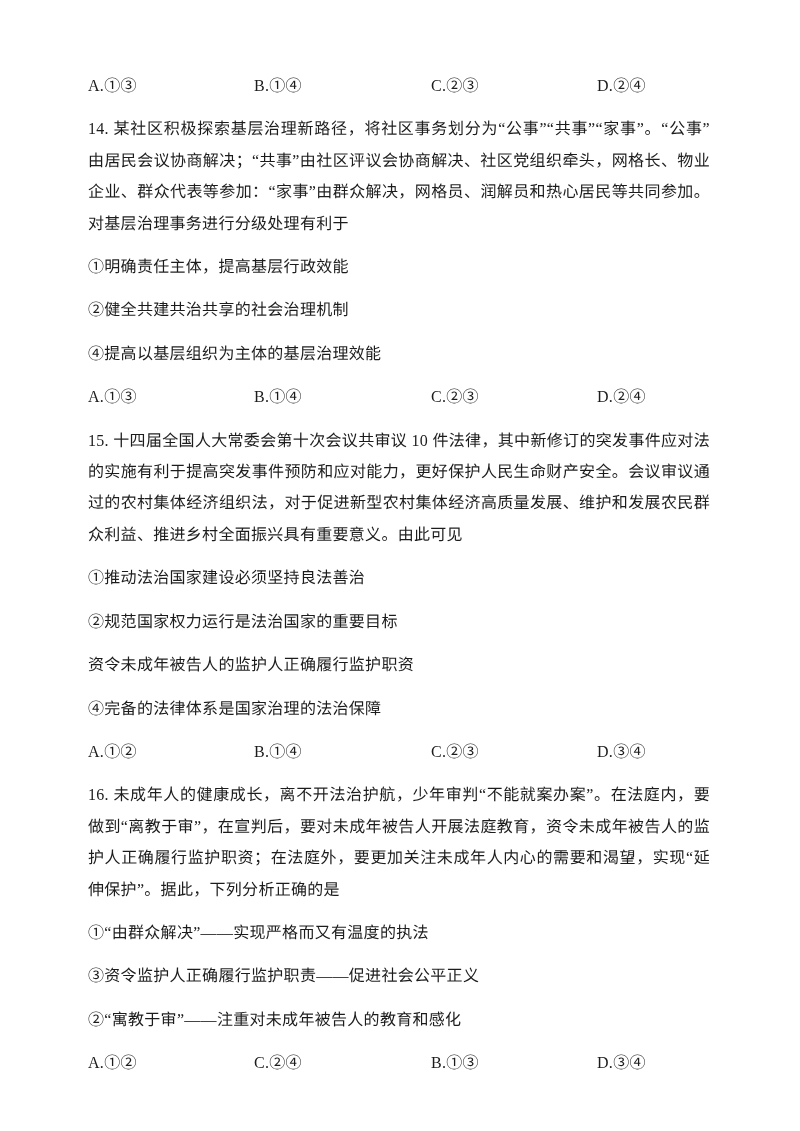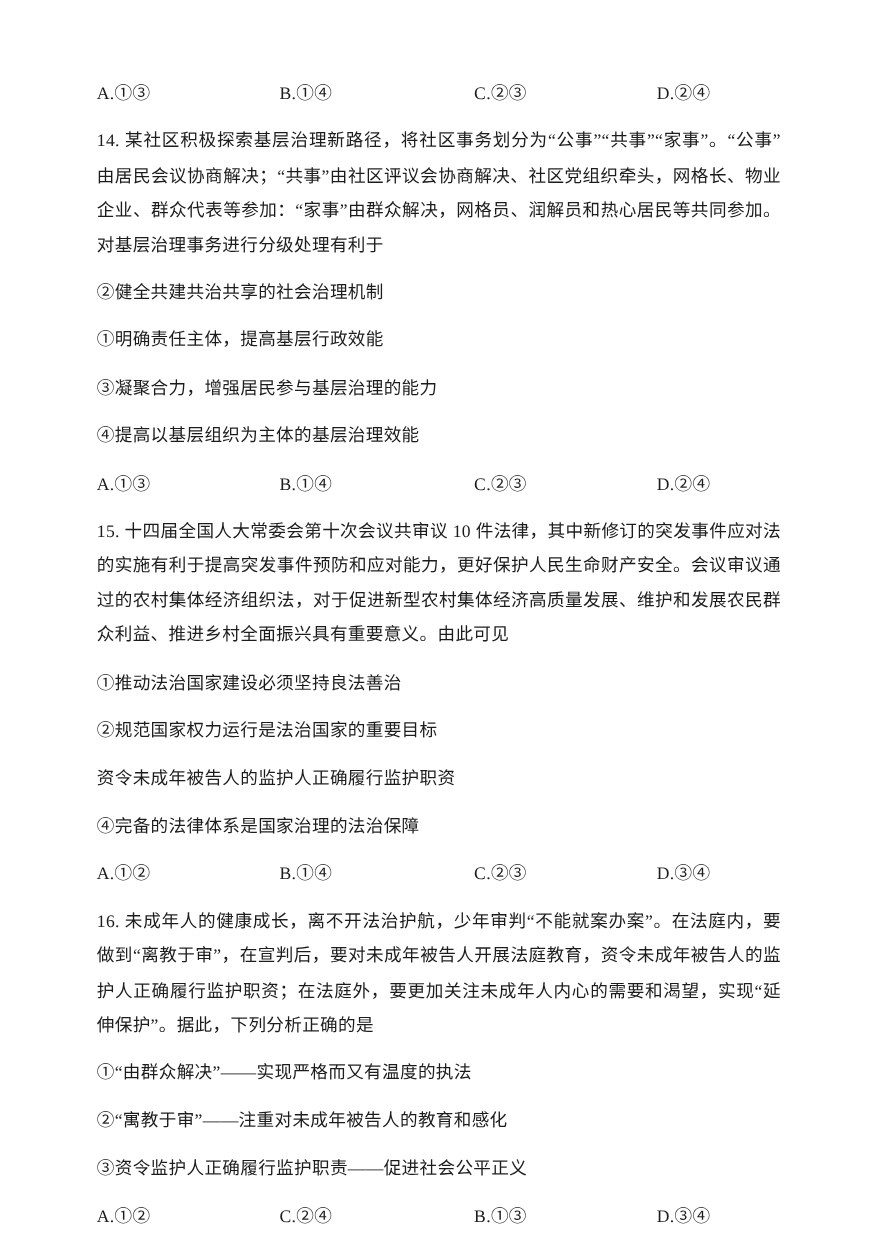--- a/index.html
+++ b/index.html
@@ -53,23 +53,22 @@
 
   <div class="answers-row">
     <span class="opt">A.①③</span>
     <span class="opt">B.①④</span>
     <span class="opt">C.②③</span>
     <span class="opt">D.②④</span>
   </div>
 
   <section>
     <p class="qbody">14. 某社区积极探索基层治理新路径，将社区事务划分为“公事”“共事”“家事”。“公事”由居民会议协商解决；“共事”由社区评议会协商解决、社区党组织牵头，网格长、物业企业、群众代表等参加：“家事”由群众解决，网格员、润解员和热心居民等共同参加。对基层治理事务进行分级处理有利于</p>
+    <p class="qitem">①明确责任主体，提高基层行政效能</p>
     <p class="qitem">②健全共建共治共享的社会治理机制</p>
-    <p class="qitem">①明确责任主体，提高基层行政效能</p>
-    <p class="qitem">③凝聚合力，增强居民参与基层治理的能力</p>
     <p class="qitem">④提高以基层组织为主体的基层治理效能</p>
     <div class="answers-row">
       <span class="opt">A.①③</span>
       <span class="opt">B.①④</span>
       <span class="opt">C.②③</span>
       <span class="opt">D.②④</span>
     </div>
   </section>
 
   <section>
@@ -82,22 +81,22 @@
       <span class="opt">A.①②</span>
       <span class="opt">B.①④</span>
       <span class="opt">C.②③</span>
       <span class="opt">D.③④</span>
     </div>
   </section>
 
   <section>
     <p class="qbody">16. 未成年人的健康成长，离不开法治护航，少年审判“不能就案办案”。在法庭内，要做到“离教于审”，在宣判后，要对未成年被告人开展法庭教育，资令未成年被告人的监护人正确履行监护职资；在法庭外，要更加关注未成年人内心的需要和渴望，实现“延伸保护”。据此，下列分析正确的是</p>
     <p class="qitem">①“由群众解决”——实现严格而又有温度的执法</p>
+    <p class="qitem">③资令监护人正确履行监护职责——促进社会公平正义</p>
     <p class="qitem">②“寓教于审”——注重对未成年被告人的教育和感化</p>
-    <p class="qitem">③资令监护人正确履行监护职责——促进社会公平正义</p>
     <div class="answers-row">
       <span class="opt">A.①②</span>
       <span class="opt">C.②④</span>
       <span class="opt">B.①③</span>
       <span class="opt">D.③④</span>
     </div>
   </section>
 
 </div>
 

